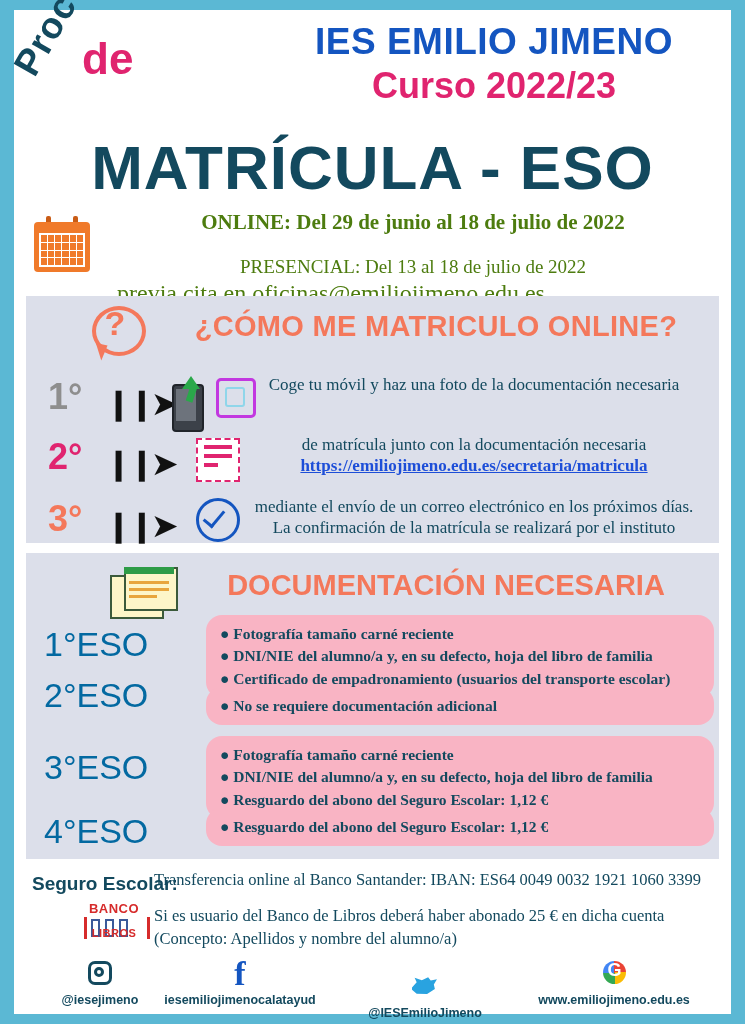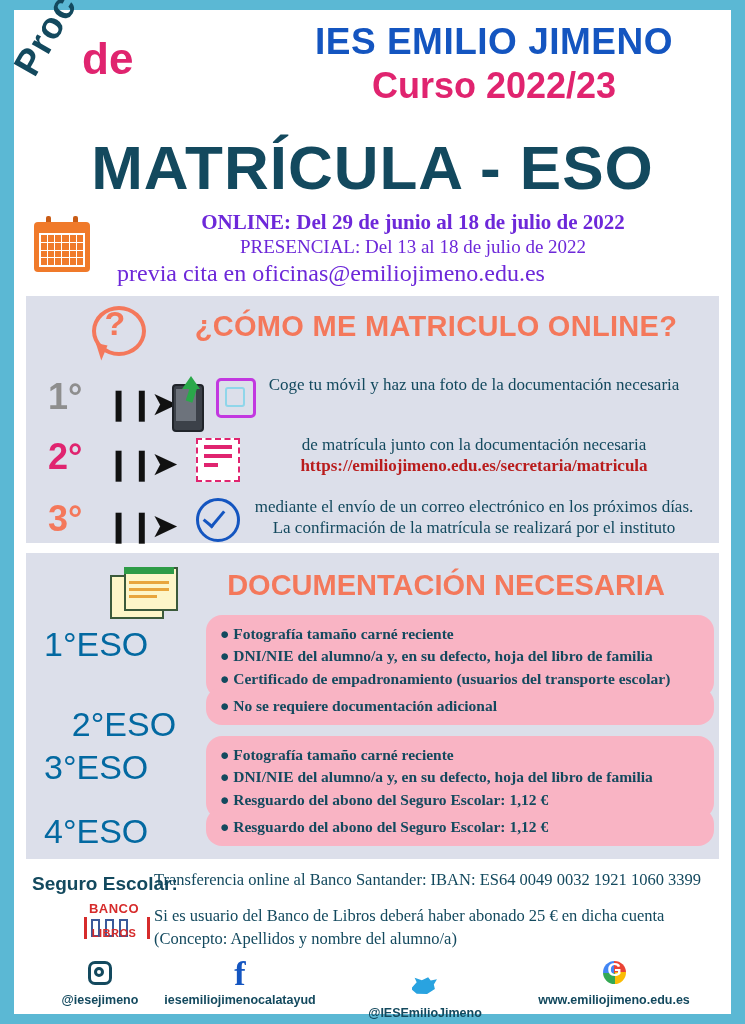--- a/index.html
+++ b/index.html
@@ -185,33 +185,33 @@
     background: #c95c16;
     top: 0;
     border-radius: 2px;
   }
   .dates-text {
     position: absolute;
     left: 95px;
     top: 4px;
     width: 600px;
     font-family: "Liberation Serif", serif;
-    color: #6d28d9;
+    color: #4d7c0f;
   }
   .dates-text .l1 {
     font-weight: bold;
     font-size: 21px;
     text-align: center;
     padding-left: 8px;
   }
   .dates-text .l2 {
     font-size: 19px;
     text-align: center;
     padding-left: 8px;
-    margin-top: 1px;
+    margin-top: 21px;
   }
   .dates-text .l3 {
     font-size: 24px;
     text-align: left;
     padding-left: 8px;
     margin-top: 2px;
   }
 
   
   .sec-como {
@@ -291,21 +291,22 @@
     top: 0;
     width: 492px;
     font-family: "Liberation Serif", serif;
     font-size: 17px;
     color: #13495e;
     line-height: 1.25;
     text-align: center;
   }
   .step .txt .url {
     font-weight: bold;
-    color: #b91c1c;
+    color: #1d4ed8;
+    text-decoration: underline;
   }
   #step1 { top: 78px; }
   #step1 .num { color: #8e8e8e; }
   #step2 { top: 138px; }
   #step2 .num { color: #e0246f; }
   #step3 { top: 200px; }
   #step3 .num { color: #f4785b; }
 
   .phone-ic {
     position: absolute;
@@ -455,21 +456,21 @@
     box-sizing: border-box;
     font-family: "Liberation Serif", serif;
     font-size: 15.5px;
     font-weight: bold;
     color: #13495e;
     line-height: 1.45;
   }
   .bubble div { white-space: nowrap; }
   #g1 { top: 72px; }
   #b1 { top: 62px; }
-  #g2 { top: 152px; text-align: center; }
+  #g2 { top: 123px; }
   #b2 { top: 134px; }
   #g3 { top: 195px; }
   #b3 { top: 183px; }
   #g4 { top: 259px; }
   #b4 { top: 255px; }
 
   
   .seguro {
     position: relative;
     margin: 4px 0 0 0;

